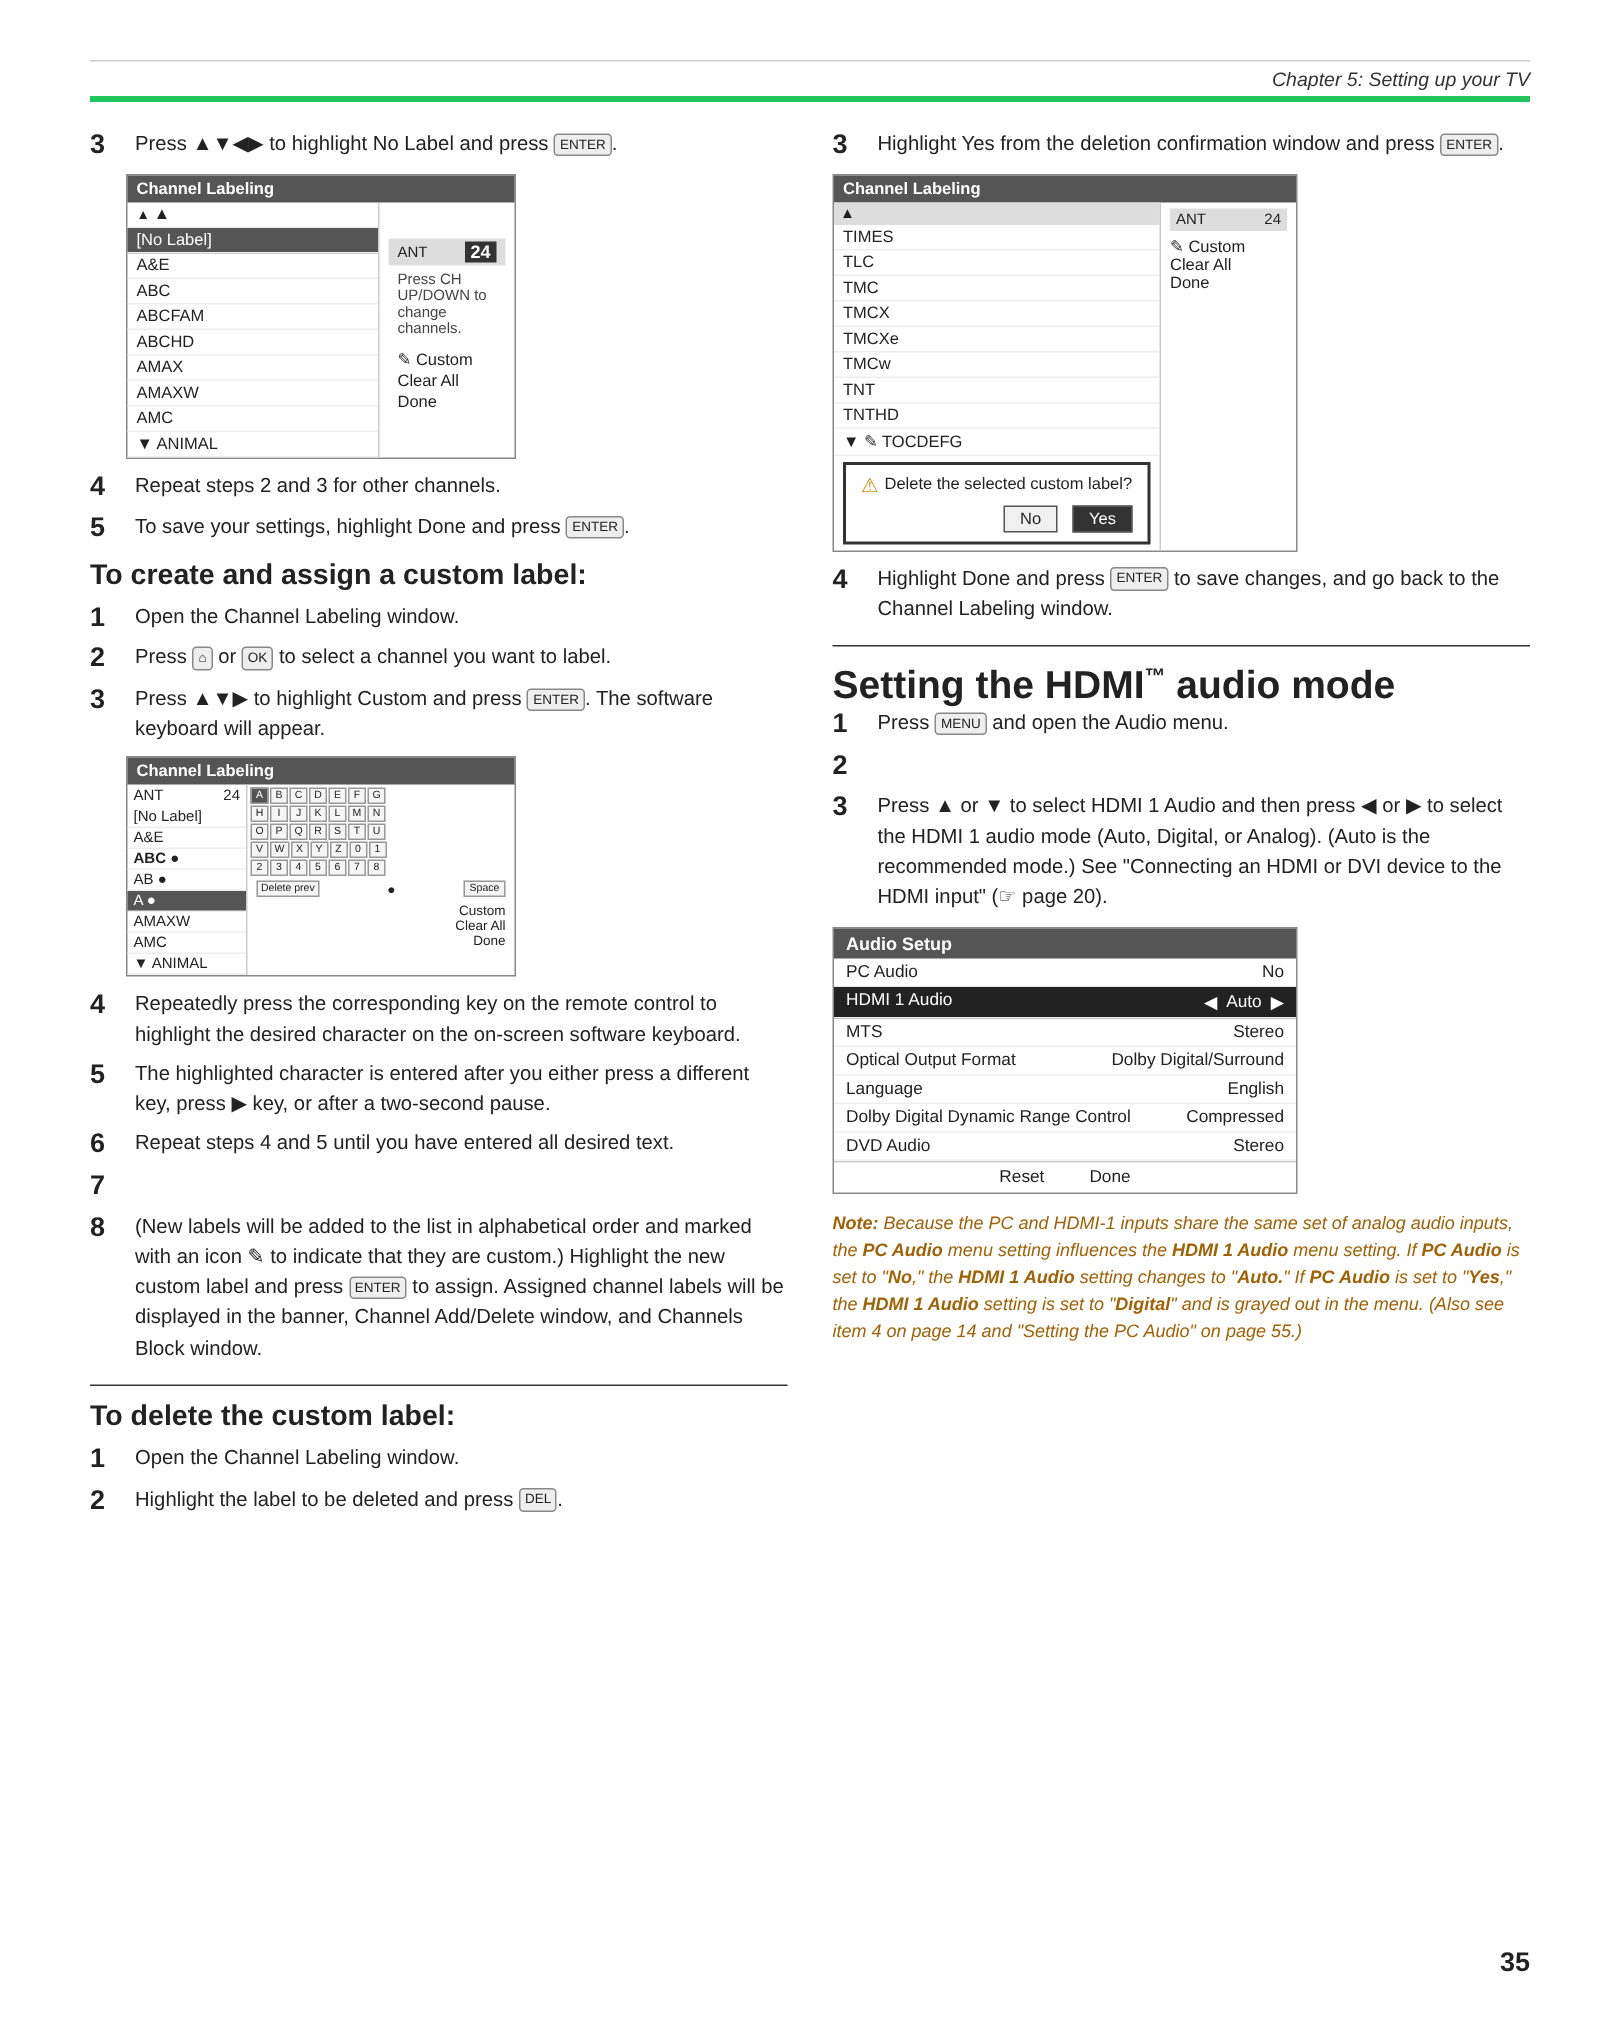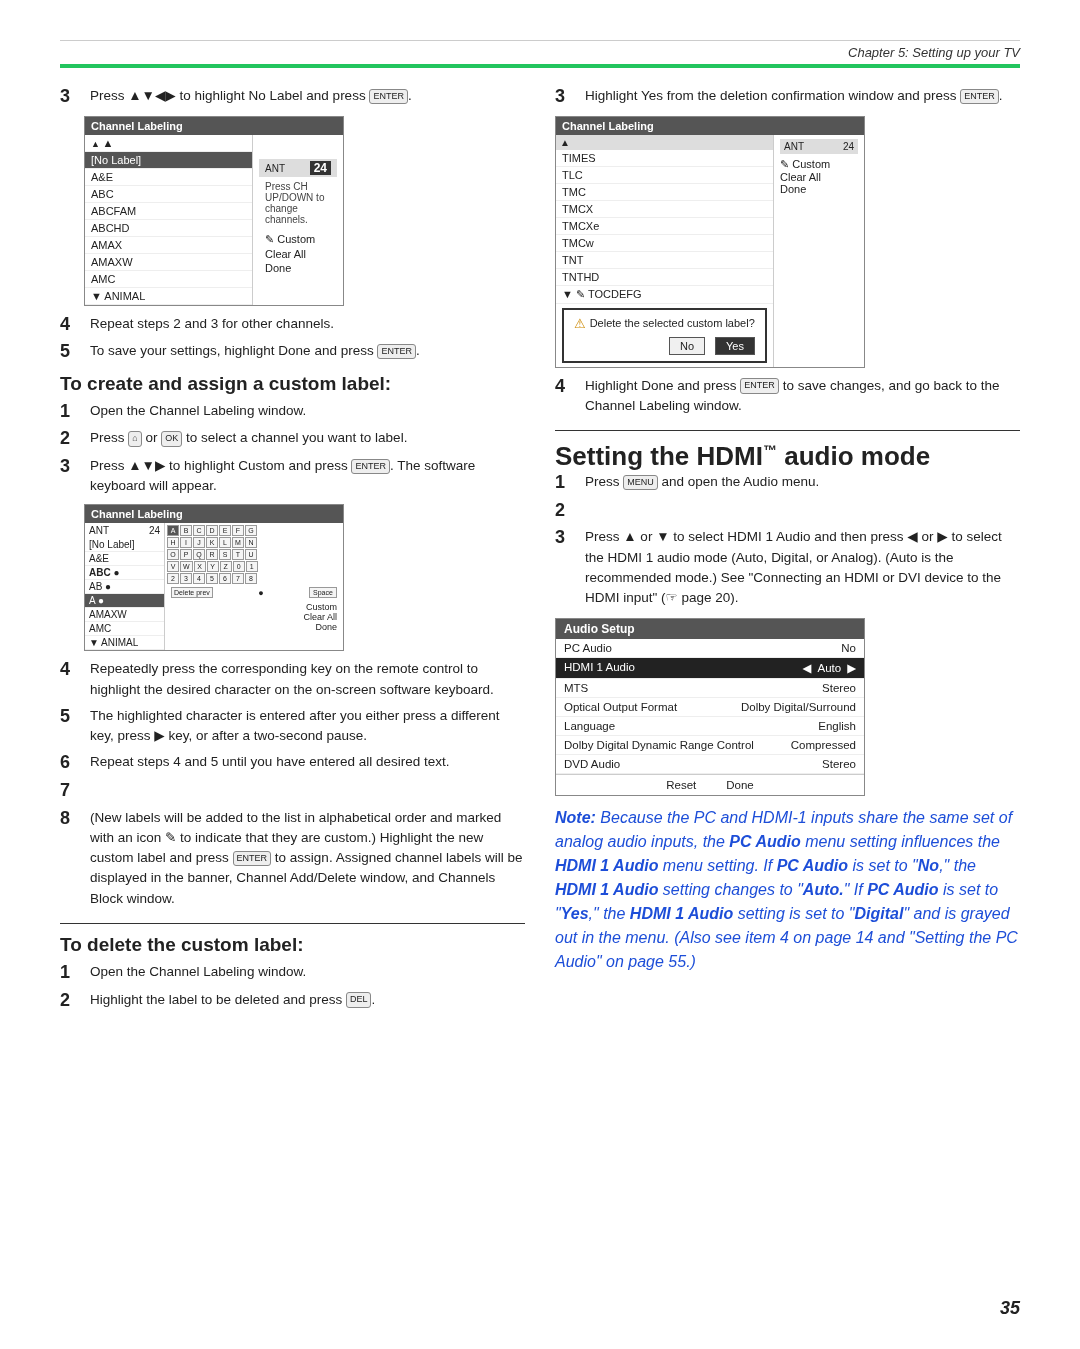--- a/index.html
+++ b/index.html
@@ -132,25 +132,25 @@
     }
     .section-heading sup {
       font-size: 14px;
     }
     .sub-heading {
       font-weight: bold;
       font-size: 19px;
       margin: 10px 0 6px 0;
     }
     .note-italic {
-      font-size: 16px;
+      font-size: 12px;
       font-style: italic;
       line-height: 1.5;
       margin-top: 10px;
-      color: #1d4ed8;
+      color: #a16207;
     }
     .note-italic b { font-style: italic; font-weight: bold; }
     .audio-setup-box {
       border: 1px solid #888;
       width: 310px;
       margin: 10px 0;
       font-size: 11.5px;
     }
     .audio-setup-box .box-header {
       background: #555;
@@ -274,21 +274,20 @@
     .confirm-btn.selected {
       background: #333;
       color: #fff;
     }
     .page-number {
       position: fixed;
       bottom: 30px;
       right: 60px;
       font-size: 18px;
       font-weight: bold;
-      font-style: italic;
     }
     .info-text {
       font-size: 13.5px;
       line-height: 1.5;
       margin: 8px 0;
     }
     .icon-btn {
       display: inline-block;
       border: 1px solid #888;
       border-radius: 3px;

